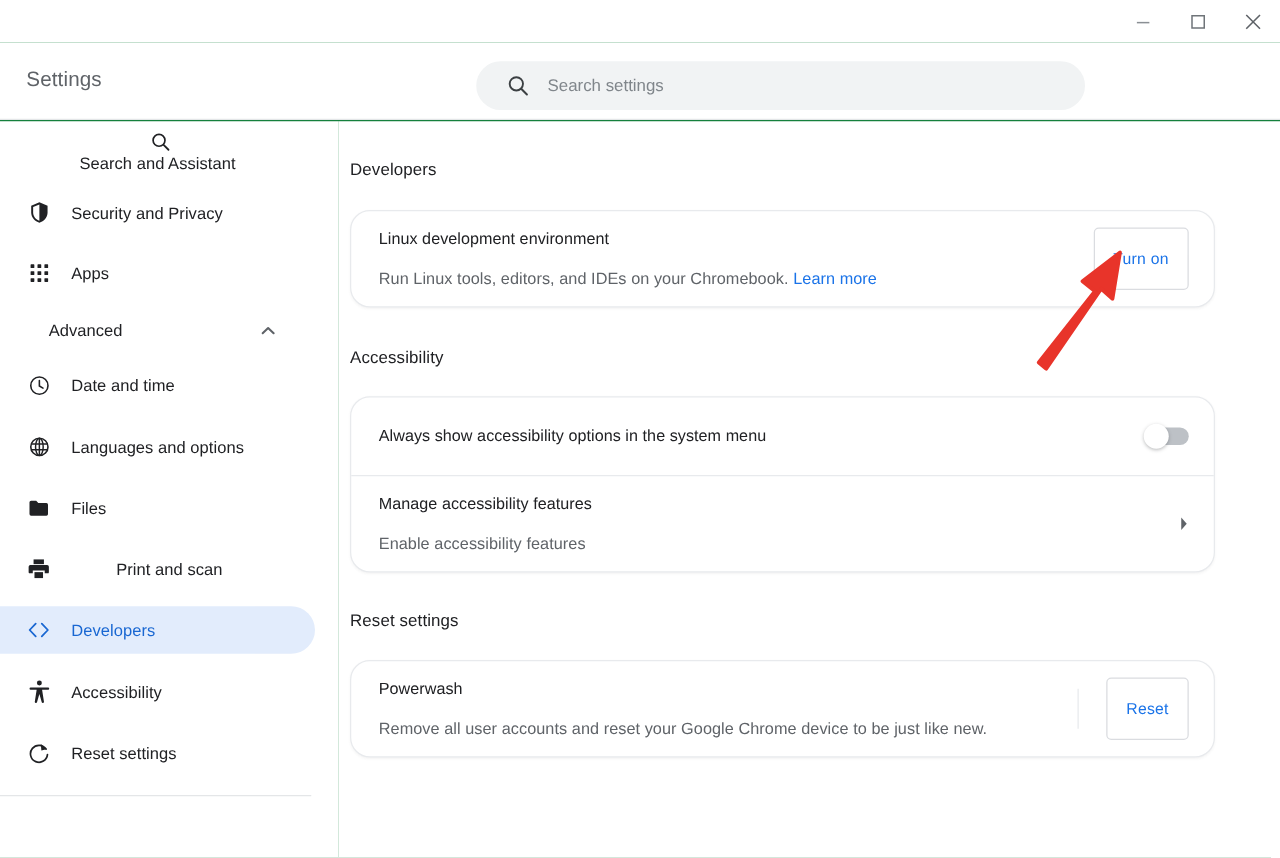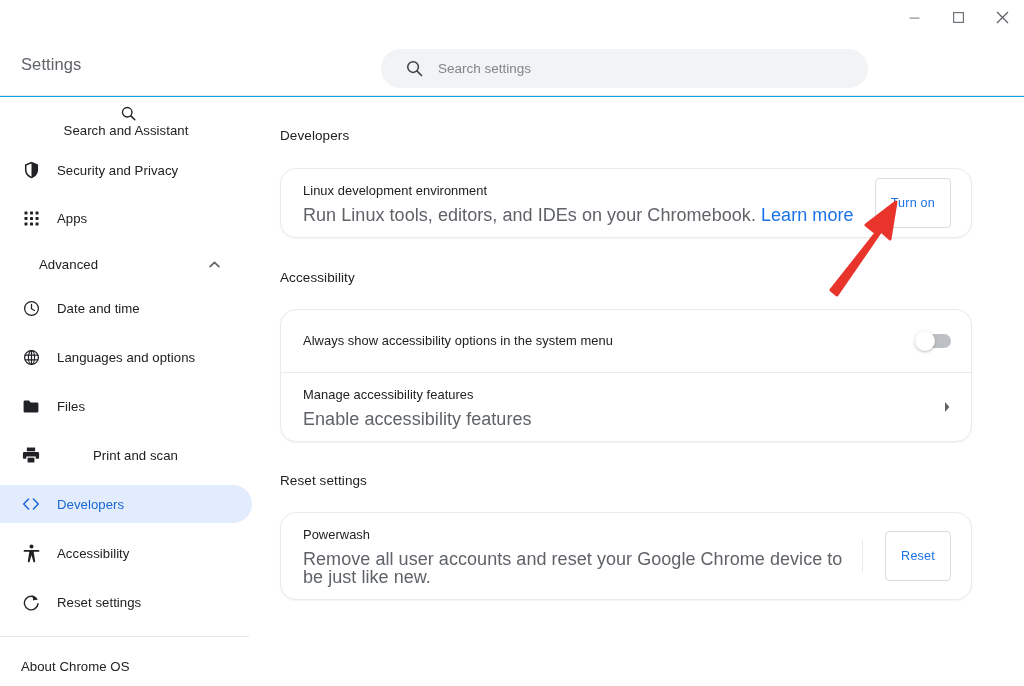--- a/index.html
+++ b/index.html
@@ -10,21 +10,21 @@
     overflow: hidden;
     background: #ffffff;
     font-family: "Liberation Sans", sans-serif;
     -webkit-font-smoothing: antialiased;
   }
 
   #app {
     position: relative;
     width: 1024px;
     height: 686px;
-    background: #0ea5e9;
+    background: #15803d;
   }
 
   
   .caption-bar {
     position: absolute;
     top: 0; left: 0;
     width: 1024px;
     height: 34px;
     background: #ffffff;
     display: flex;
@@ -210,24 +210,24 @@
   }
   .row-divider { height: 1px; background: #e8eaed; margin: 0 0 0 0; }
   .row-text { flex: 1 1 auto; padding: 13px 0; }
   .row-title {
     font-size: 12.9px;
     color: #202124;
     letter-spacing: 0.05px;
     line-height: 18px;
   }
   .row-sub {
-    font-size: 18px;
+    font-size: 13px;
     color: #5f6368;
     line-height: 18px;
-    margin-top: 6px;
+    margin-top: 14px;
     letter-spacing: 0.05px;
   }
   .link {
     color: #1a73e8;
     text-decoration: none;
     cursor: pointer;
   }
   .action-btn {
     font-family: "Liberation Sans", sans-serif;
     font-size: 12.6px;
@@ -441,23 +441,20 @@
         <svg width="17" height="17" viewBox="0 0 20 20">
           <path d="M16.3 6.2 A8 8 0 1 0 17.6 11.4" fill="none" stroke="currentColor" stroke-width="1.6" stroke-linecap="round"></path>
           <path d="M11.3 1.4 L16.8 6.3 L11.9 7.6" fill="currentColor"></path>
         </svg>
       </span>
       <span class="nav-label">Reset settings</span>
     </div>
 
     <div class="nav-divider" style="margin-top:15px;"></div>
 
-    <div class="about-row" style="margin-top:12px;">
-      <span class="about-label">About Chrome OS</span>
-    </div>
   </div>
 
   <div class="main">
 
     <div style="margin-top:31px;" class="section-title">Developers</div>
 
     <div class="card" style="margin-top:25px;">
       <div class="card-row">
         <div class="row-text">
           <div class="row-title">Linux development environment</div>

